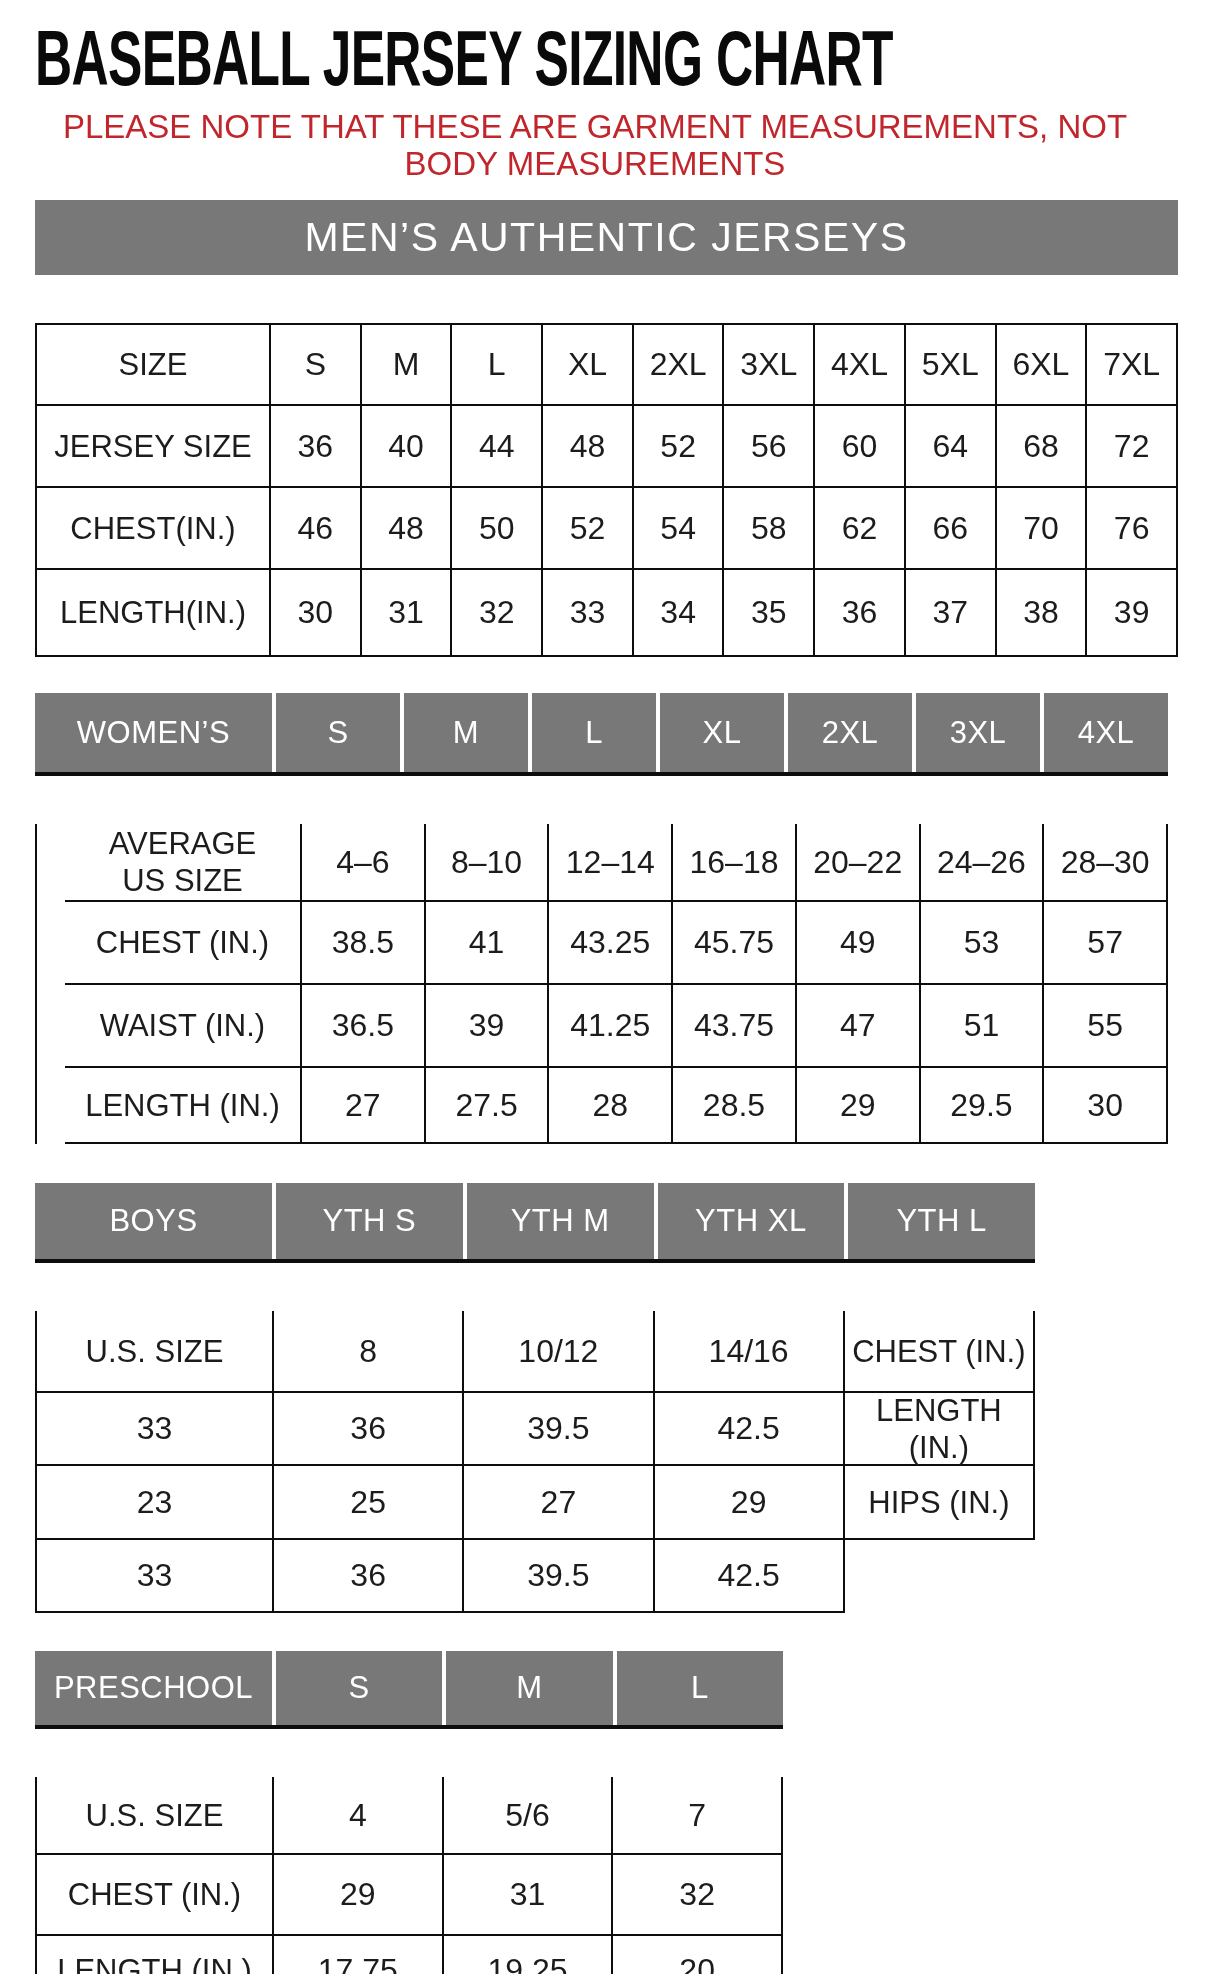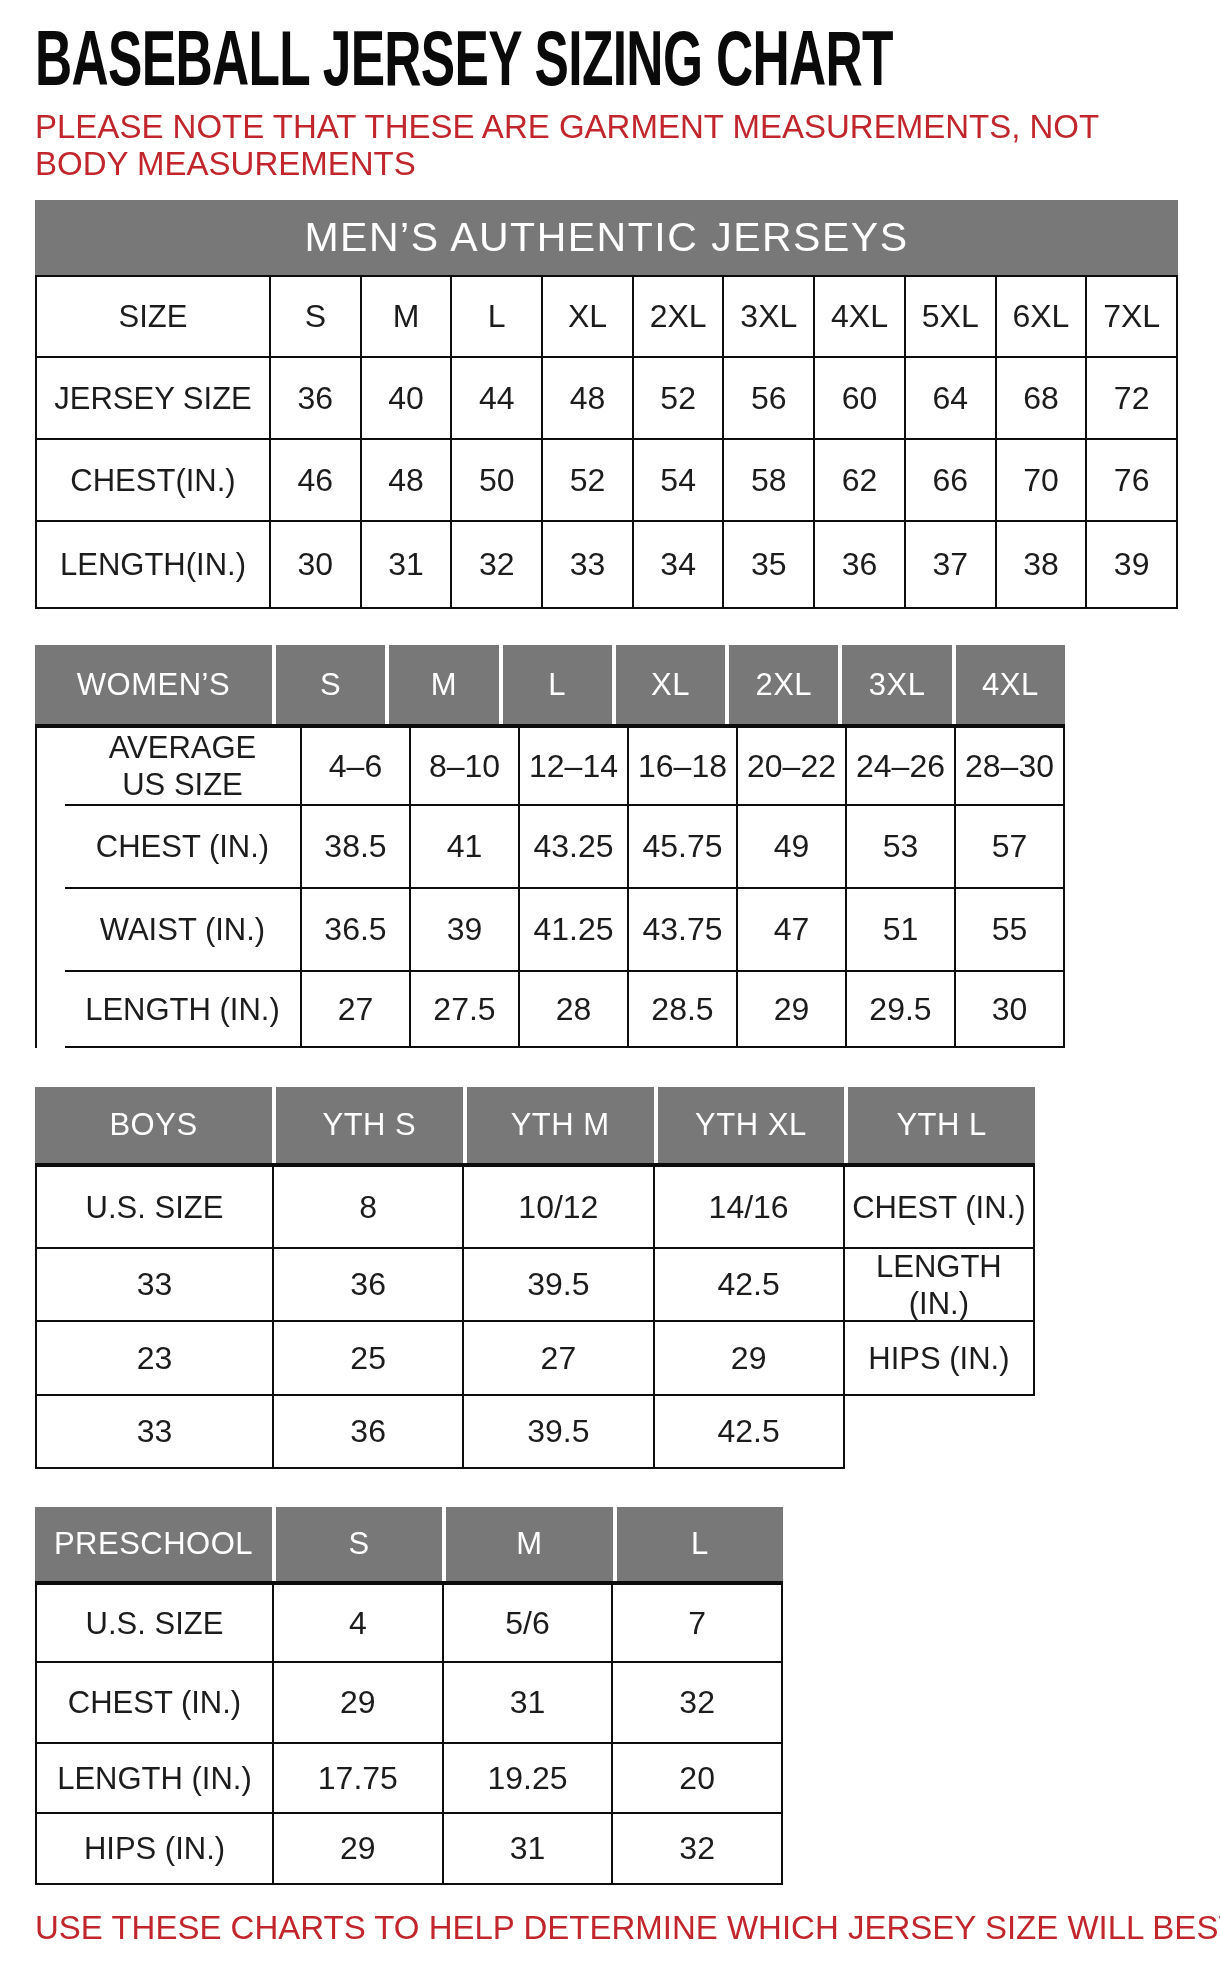--- a/index.html
+++ b/index.html
@@ -16,25 +16,25 @@
   }
   .content{padding-left:35px;padding-top:20px;}
 
   .title{
     font-size:78px;font-weight:700;letter-spacing:-1px;line-height:76px;
     color:#0a0a0a;white-space:nowrap;
     transform:scaleX(0.66);transform-origin:left center;
   }
   .note{
     margin-top:12px;max-width:1120px;
-    font-size:33px;line-height:37px;color:var(--red);
-  }
-
-  
-  .grid{display:grid;border-top:2px solid var(--bk);border-left:2px solid var(--bk);background:#fff;}
+    font-size:33px;line-height:37px;color:var(--red);text-align:center;
+  }
+
+  
+  .grid{display:grid;border-top:2px solid var(--bk);border-left:2px solid var(--bk);background:#fff;margin-top:48px;}
   .grid>div{
     border-right:2px solid var(--bk);border-bottom:2px solid var(--bk);
     display:flex;align-items:center;justify-content:center;
     font-size:32px;color:var(--txt);text-align:center;
   }
   .grid>div.lab{font-size:31px;white-space:pre-line;line-height:37px;}
 
   .colhdr{display:grid;column-gap:4px;background:#fff;border-bottom:4px solid var(--bk);}
   .colhdr>div{
     background:var(--gray);color:#fff;
@@ -45,21 +45,21 @@
   
   .mens{width:1143px;margin-top:18px;}
   .mens-hdr{
     height:75px;background:var(--gray);color:#fff;
     display:flex;align-items:center;justify-content:center;
     font-size:41px;letter-spacing:1.5px;
   }
   .mens-grid{grid-template-columns:234px repeat(10,1fr);grid-template-rows:81px 82px 82px 87px;}
 
   
-  .womens{width:1030px;margin-top:36px;}
+  .womens{width:1133px;margin-top:36px;}
   .wom-cols{grid-template-columns:237px repeat(7,1fr);}
   .wom-cols>div{height:79px;}
   .wom-grid{grid-template-columns:237px repeat(7,1fr);grid-template-rows:78px 83px 83px 76px;padding-left:28px;}
 
   
   .boys{width:1000px;margin-top:39px;}
   .boys-cols{grid-template-columns:237px repeat(4,1fr);margin-top:14px;}
   .boys-cols>div{height:76px;}
   .boys-grid{grid-template-columns:237px repeat(4,1fr);grid-template-rows:82px 73px 74px 73px;}
 

